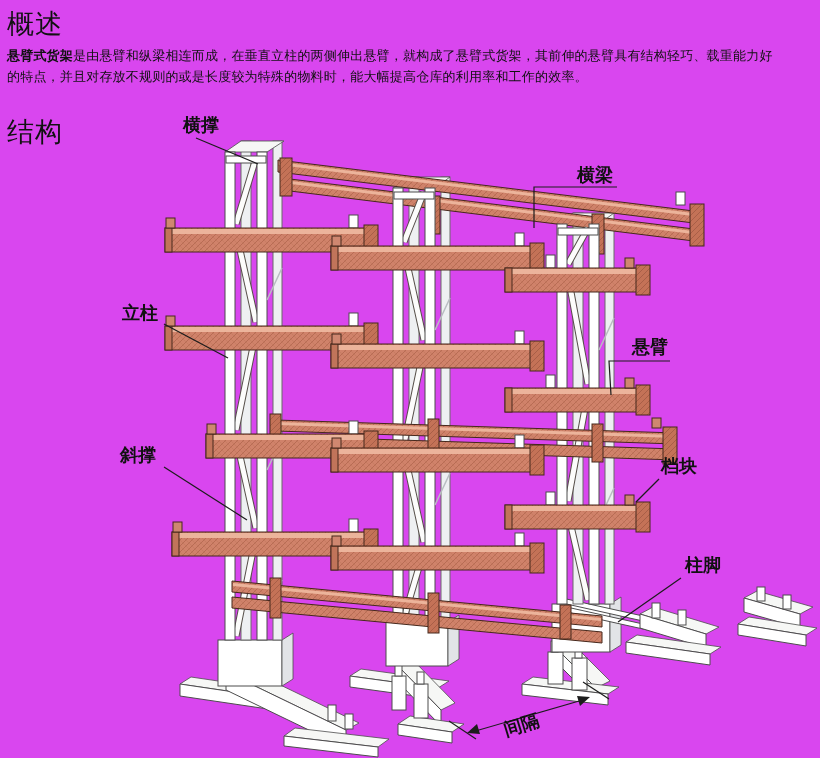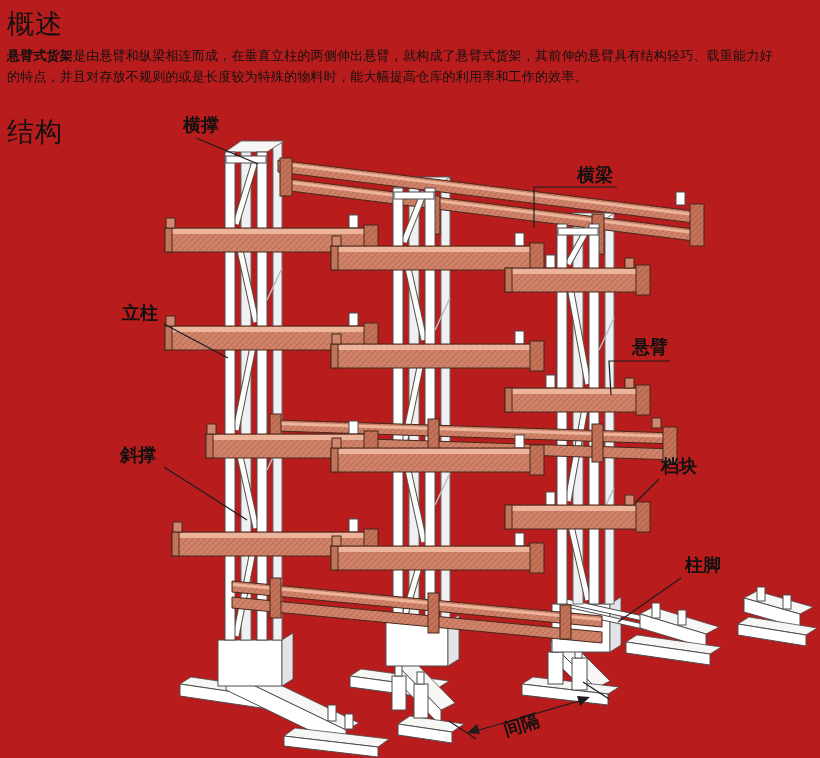--- a/index.html
+++ b/index.html
@@ -1,16 +1,16 @@
 <!DOCTYPE html>
 <html><head>
 <meta charset="utf-8">
 <style>
   html,body{margin:0;padding:0;background:#fff;}
-  #page{position:relative;width:820px;height:758px;background:#b91c1c;overflow:hidden;
+  #page{position:relative;width:820px;height:758px;background:#d946ef;overflow:hidden;
         font-family:"Liberation Sans","DejaVu Sans",sans-serif;}
   svg text{font-family:"Liberation Sans","DejaVu Sans",sans-serif;fill:#111;}
   .h{font-size:27px;font-weight:500;letter-spacing:1px;}
   .b{font-size:13px;letter-spacing:0.2px;}
   .lab{font-size:18px;font-weight:600;}
   .post{fill:#ffffff;stroke:#4d4d4d;stroke-width:1;}
   .bpost{fill:#eef0f2;stroke:#6b6b6b;stroke-width:1;}
   .wht{fill:#ffffff;stroke:#4d4d4d;stroke-width:1;}
   .whtop{fill:#f6f7f5;stroke:#4d4d4d;stroke-width:0.8;}
   .sal{stroke:#46281c;stroke-width:1;}

